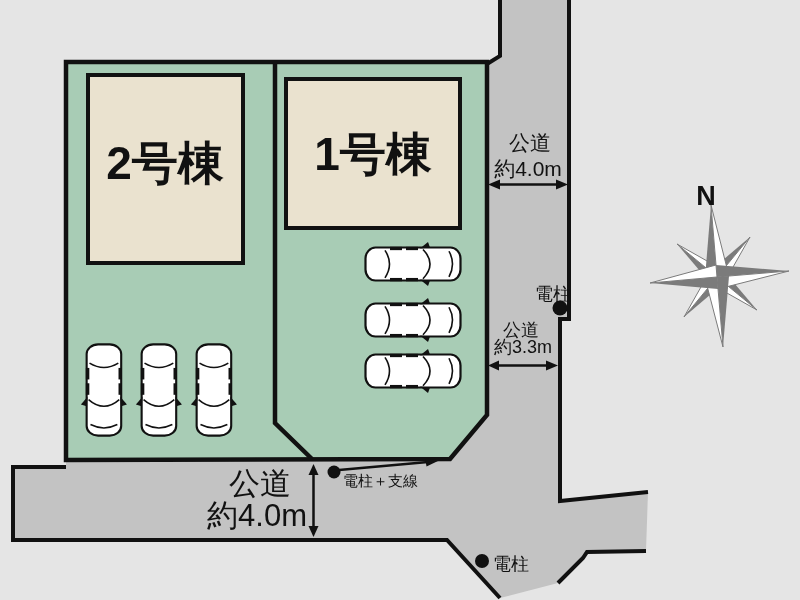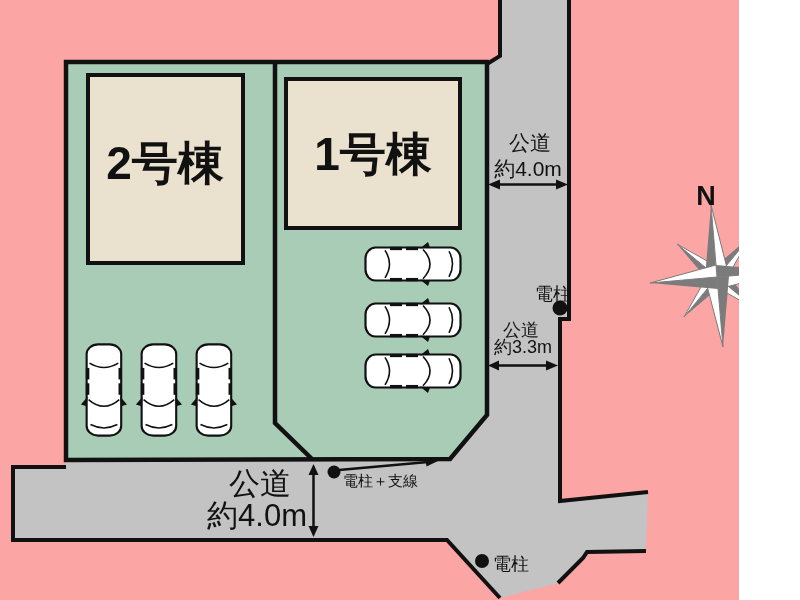--- a/index.html
+++ b/index.html
@@ -1,16 +1,16 @@
 <!DOCTYPE html>
 <html><head>
 <meta charset="utf-8">
 <style>
   html,body{margin:0;padding:0;background:#fff;}
-  .stage{position:relative;width:739px;height:600px;background:#fca5a5;overflow:hidden;
+  .stage{position:relative;width:800px;height:600px;background:#e5e5e5;overflow:hidden;
          font-family:"Liberation Sans",sans-serif;}
   svg{display:block;}
   svg text{font-family:"Liberation Sans","DejaVu Sans",sans-serif;fill:#111;}
   .t46{font-size:46px;font-weight:600;}
   .t31{font-size:31px;}
   .t21{font-size:21px;}
   .t18{font-size:18px;}
   .t15{font-size:15px;}
   .t27{font-size:27px;font-weight:bold;}
   .mid{text-anchor:middle;}

